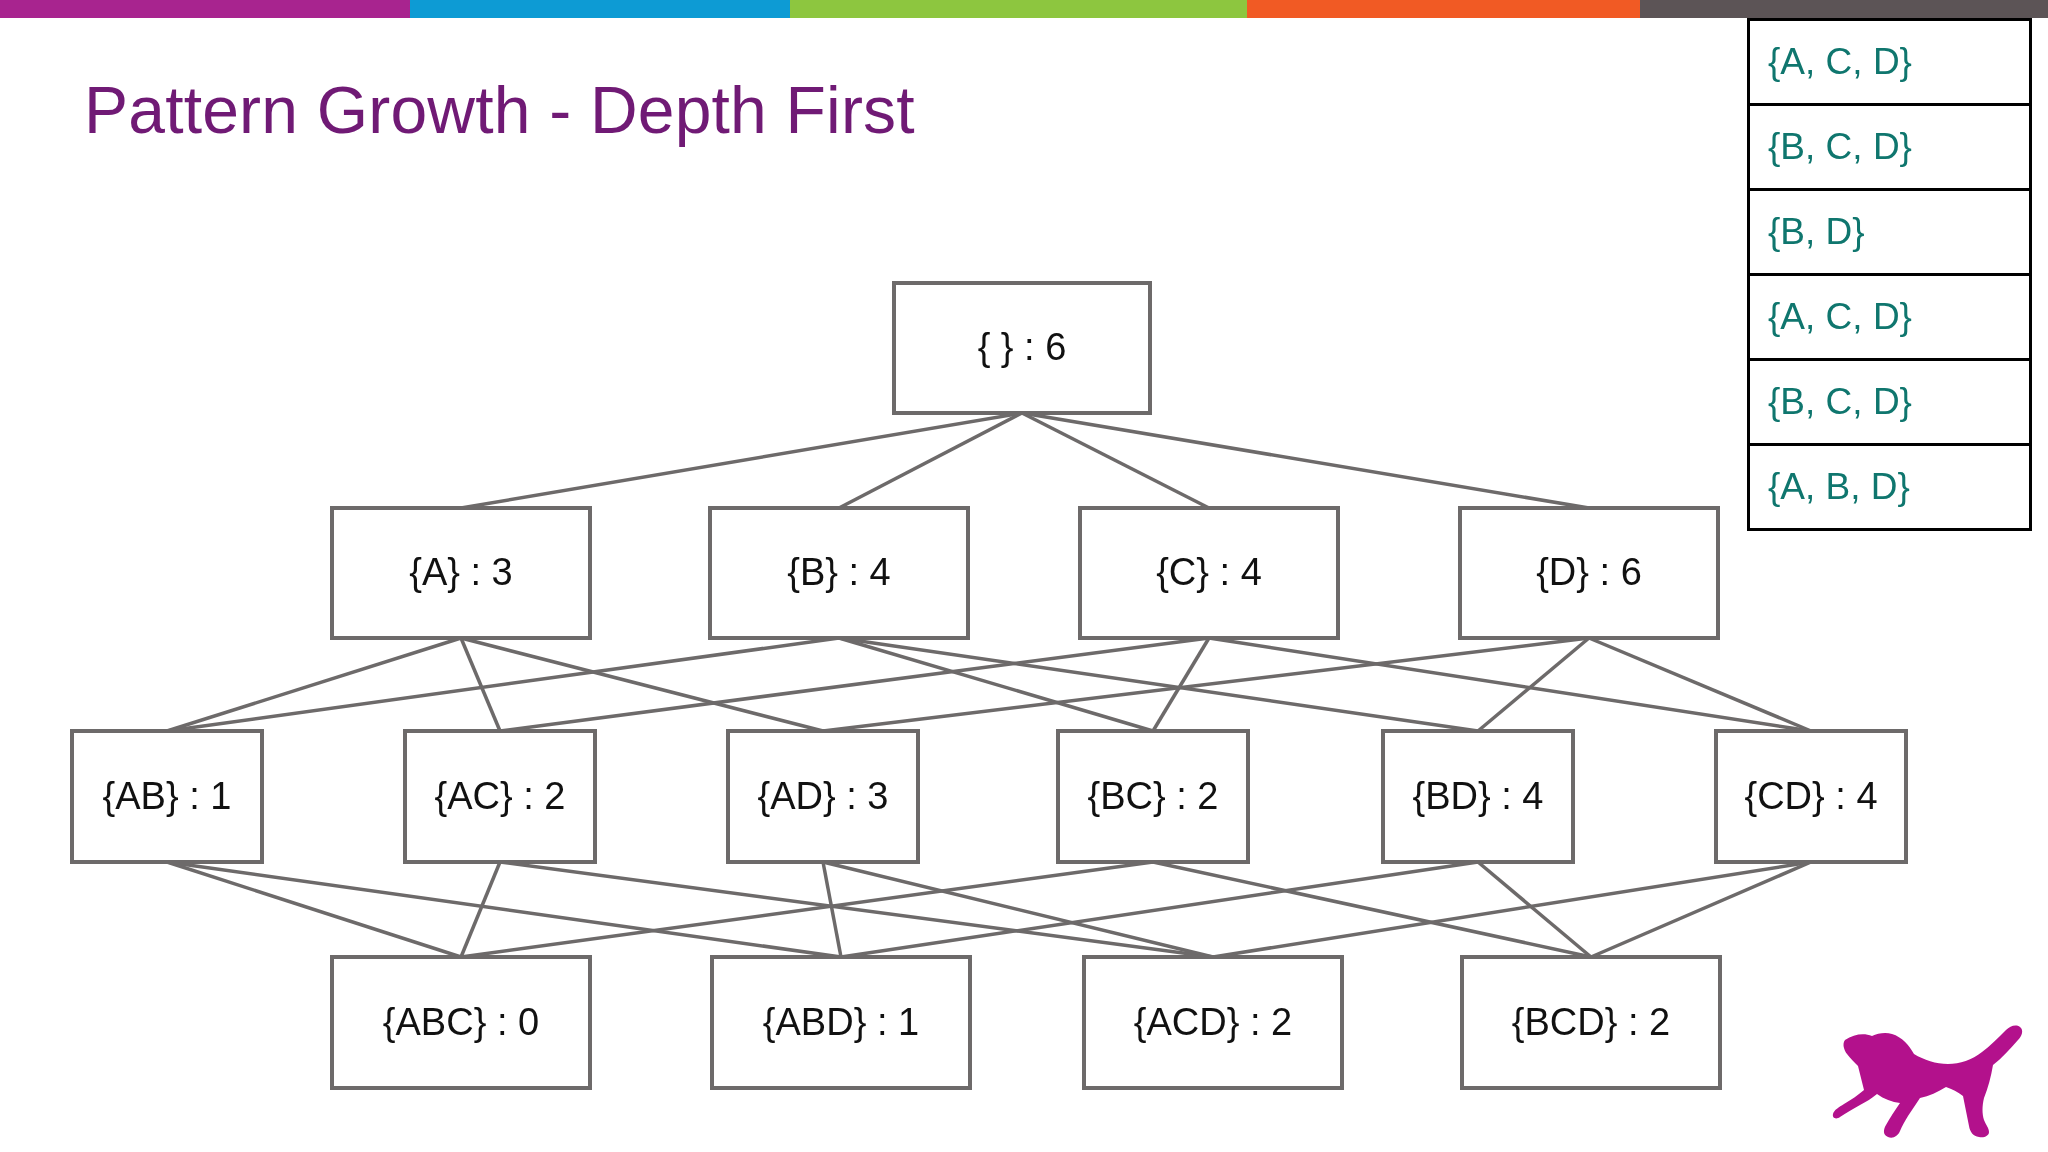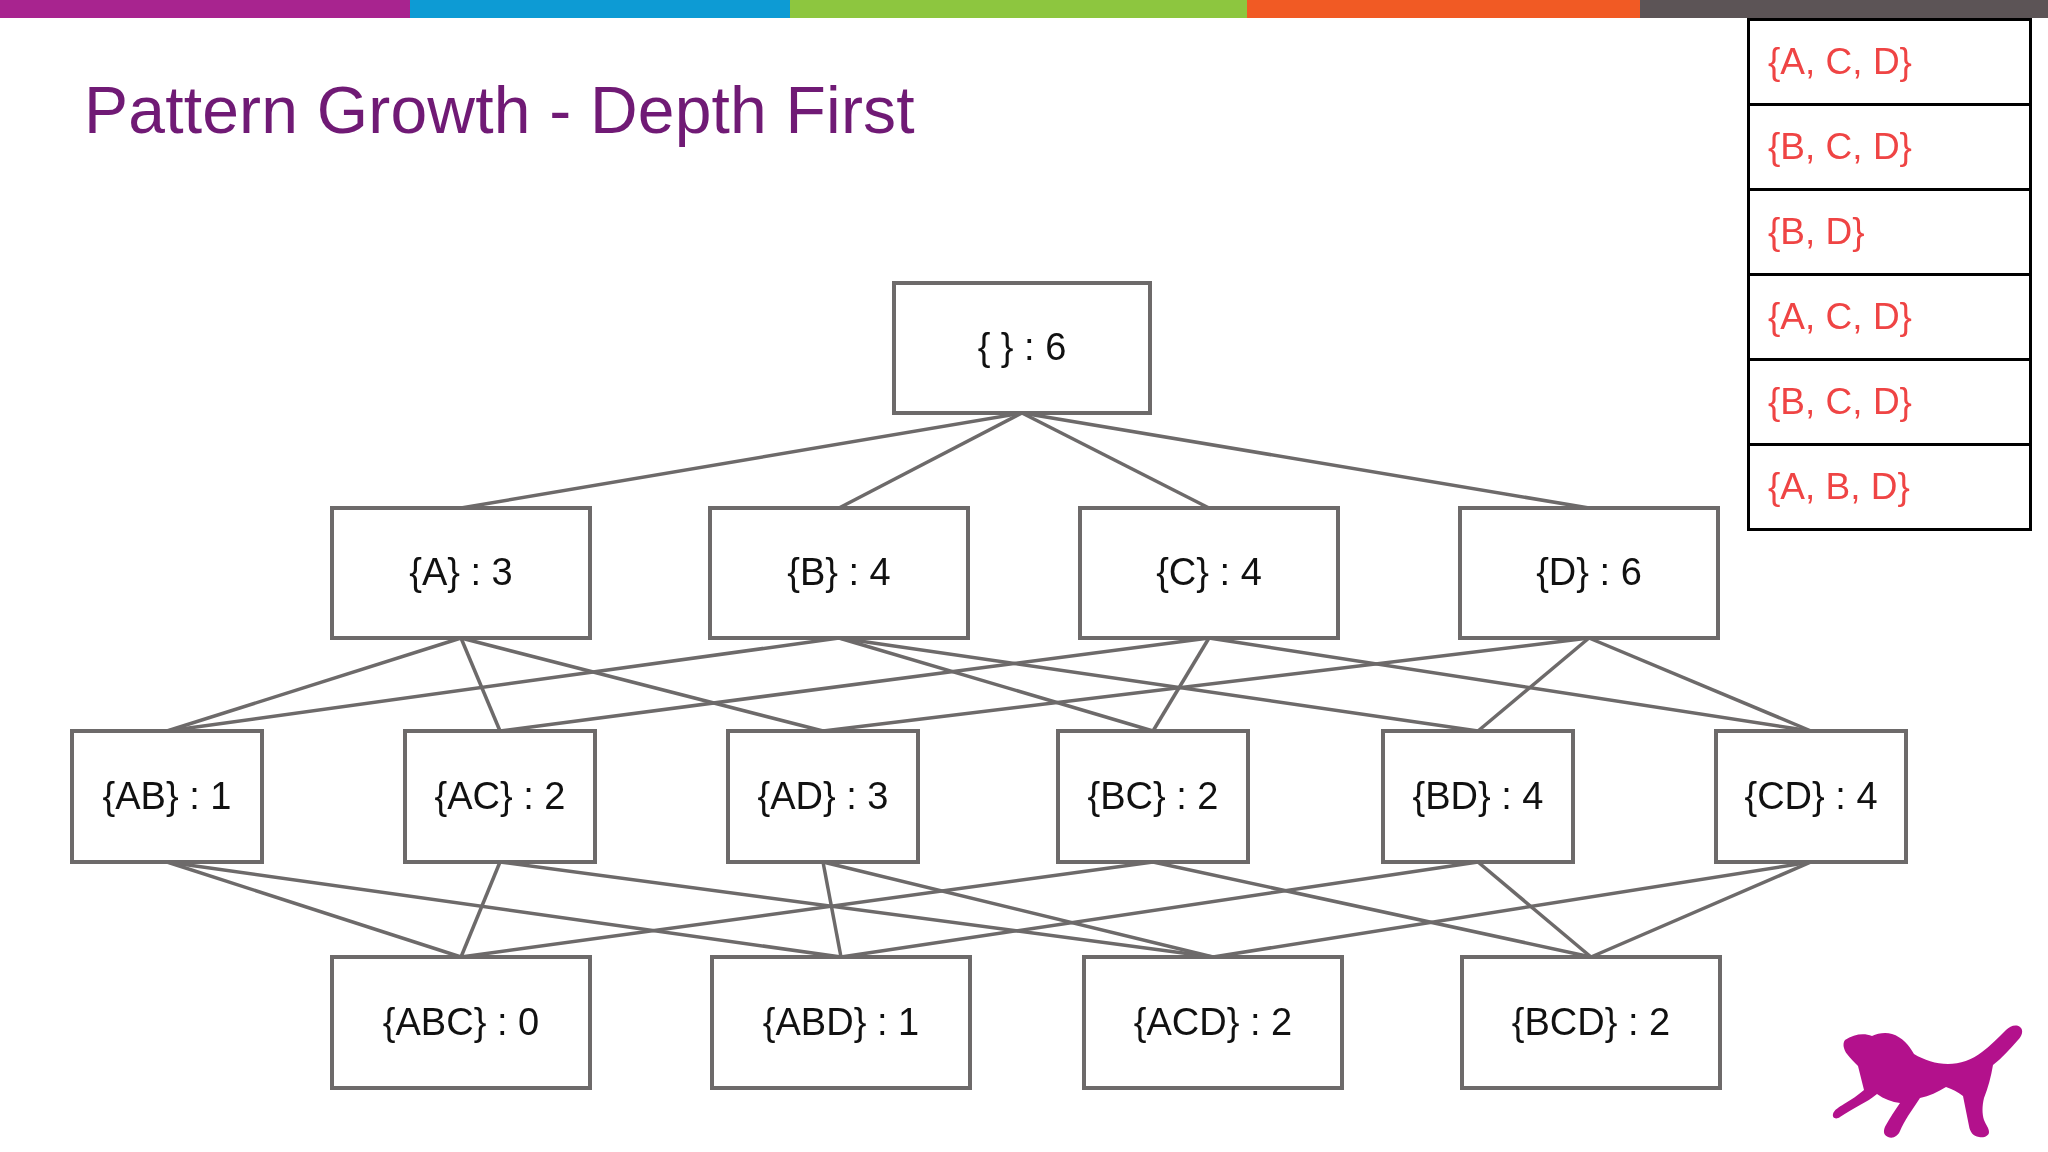--- a/index.html
+++ b/index.html
@@ -50,21 +50,21 @@
     background: #fff;
   }
   #transaction-table .t-row {
     height: 85px;
     box-sizing: border-box;
     border-bottom: 3px solid #000;
     display: flex;
     align-items: center;
     padding-left: 18px;
     font-size: 37px;
-    color: #ef4444;
+    color: #0f766e;
   }
 
   
   #lattice {
     position: absolute;
     left: 0; top: 0;
     width: 2048px;
     height: 1152px;
   }
   .node-box {

